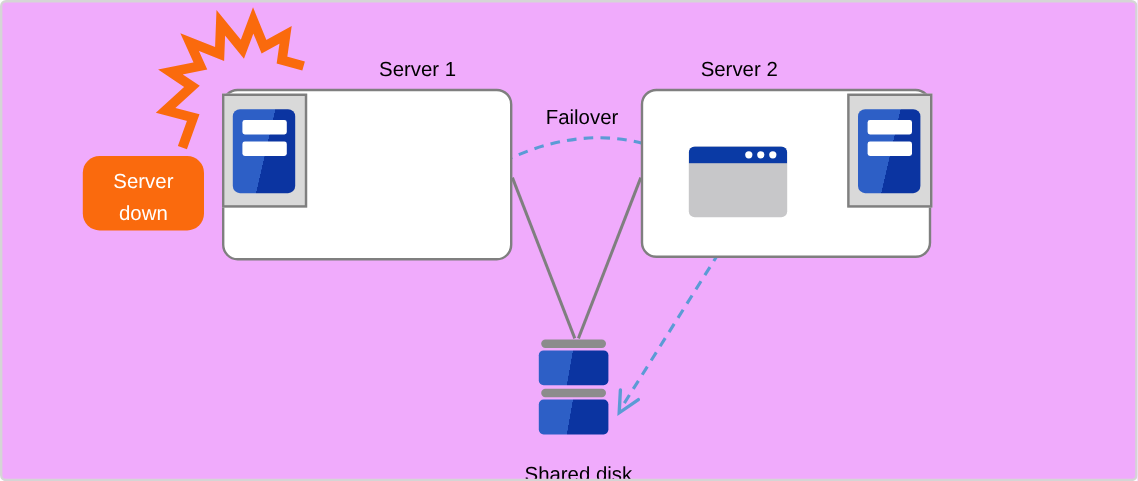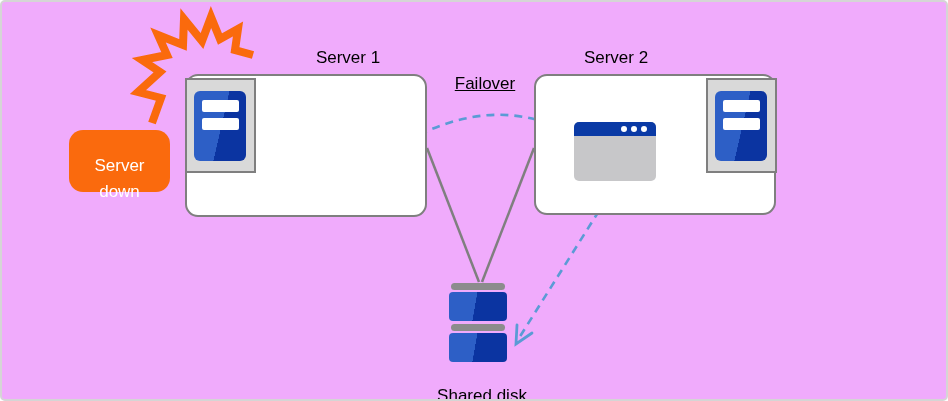--- a/index.html
+++ b/index.html
@@ -65,32 +65,32 @@
   
   .lbl{
     position:absolute;
     color:var(--text-color);
     font-size:17px;
     white-space:nowrap;
     text-align:center;
   }
   .lbl-server1{left:286px;top:46px;width:120px;}
   .lbl-server2{left:554px;top:46px;width:120px;}
-  .lbl-failover{left:423px;top:72px;width:120px;text-decoration:underline;}
+  .lbl-failover{left:423px;top:86px;width:120px;}
   .lbl-application{left:550px;top:97px;width:122px;}
   .lbl-shareddisk{left:416px;top:368px;width:128px;margin-top:16px;}
   
   .badge{
     position:absolute;left:67px;top:128px;
     width:101px;height:62px;
     background:var(--orange);
     border-radius:14px;
     color:#fff;font-size:17px;line-height:26px;
     text-align:center;
-    padding-top:23px;
+    padding-top:9px;
   }
   
   .app-window{
     position:absolute;left:572px;top:120px;
     width:82px;height:59px;
     border-radius:5px;
     background:var(--app-body-gray);
     overflow:hidden;
   }
   .app-window .titlebar{

